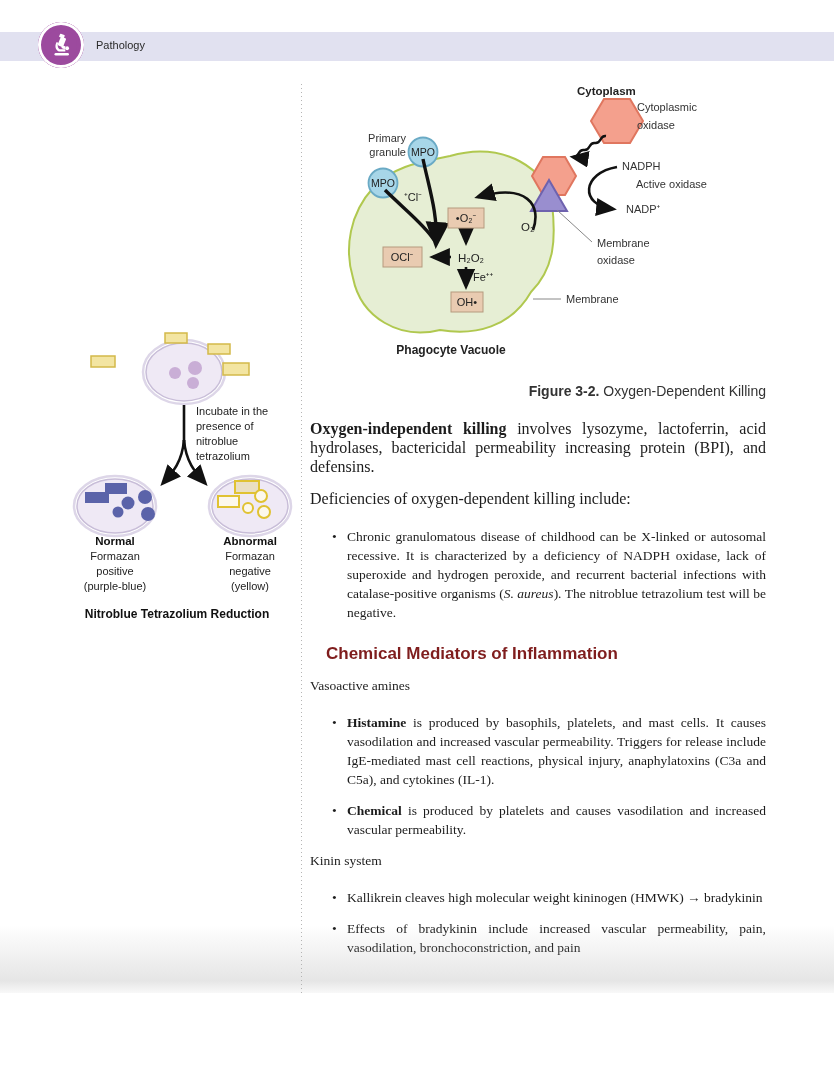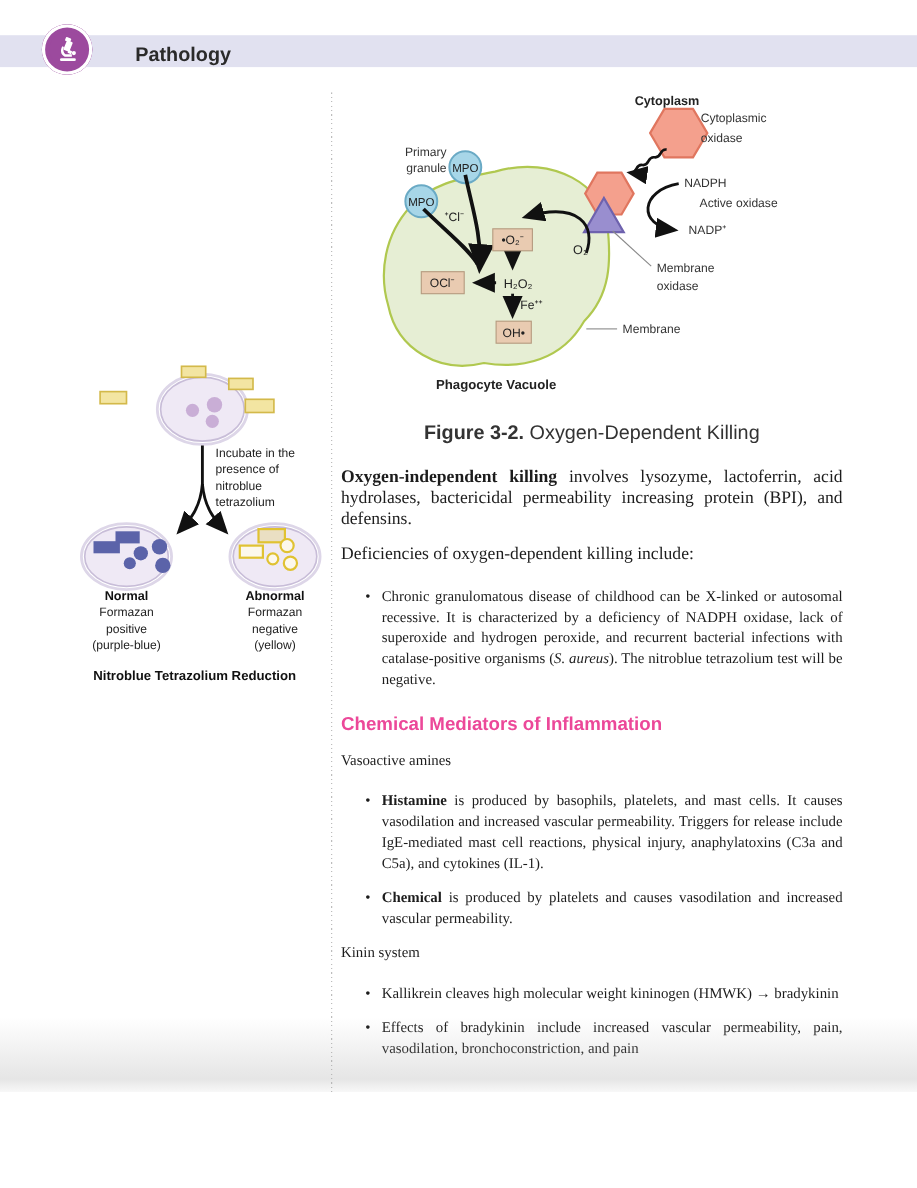--- a/index.html
+++ b/index.html
@@ -4,42 +4,42 @@
 <style>
   html,body{margin:0;padding:0;background:#fff;}
   #page{position:relative;width:834px;height:1080px;background:#ffffff;overflow:hidden;
         font-family:"Liberation Sans",sans-serif;}
 
   
   .band{position:absolute;left:0;top:32px;width:834px;height:29px;background:#e1e1f0;}
   .chapter-icon{position:absolute;left:38px;top:22px;width:46px;height:46px;border-radius:50%;
         background:#9c4a9e;box-shadow:inset 0 0 0 3px #fff, inset 0 0 0 7px #9c4a9e;
         display:flex;align-items:center;justify-content:center;}
-  .chapter-title{position:absolute;left:123px;top:39px;font-size:18px;font-weight:bold;color:#2a2a2a;}
+  .chapter-title{position:absolute;left:96px;top:39px;font-size:11px;font-weight:normal;color:#2a2a2a;}
 
   
   .dotline{position:absolute;left:301px;top:84px;width:1px;height:909px;
         background:repeating-linear-gradient(to bottom,#b5b5b5 0 1px,transparent 1px 4px);}
 
   
   .fig-right{position:absolute;left:305px;top:78px;}
   .fig-left{position:absolute;left:52px;top:328px;}
   svg text{font-family:"Liberation Sans",sans-serif;}
 
   
   .col{position:absolute;left:310px;top:383px;width:456px;color:#1c1c1c;}
-  .caption{font-size:18px;color:#333;text-align:center;margin:0 0 20px;}
+  .caption{font-size:14px;color:#333;text-align:right;margin:0 0 20px;}
   .caption .cap-label{font-weight:bold;}
   .col p{font-family:Liberation Serif, serif;font-size:16px;line-height:19px;
          text-align:justify;margin:0 0 13px;}
   .col ul{list-style:none;margin:19px 0 10px;padding:0;}
   .col li{position:relative;font-family:"Liberation Serif",serif;font-size:13.5px;line-height:19px;
          text-align:justify;padding-left:37px;margin-bottom:12px;}
   .col li::before{content:"\2022";position:absolute;left:22px;}
-  .col h2{font-size:17px;font-weight:bold;color:#ec4899;margin:22px 0 8px;
+  .col h2{font-size:17px;font-weight:bold;color:#7f1d1d;margin:22px 16px 8px;
          font-family:"Liberation Sans",sans-serif;}
   .col h3{font-family:"Liberation Serif",serif;font-size:13.5px;font-weight:normal;margin:14px 0 10px;}
   .b{font-weight:bold;}
   .i{font-style:italic;}
 
   
   .page-shadow{position:absolute;left:0;top:925px;width:834px;height:68px;
         background:linear-gradient(180deg,rgba(170,170,170,0) 0%,rgba(170,170,170,0.30) 82%,rgba(170,170,170,0.08) 100%);
         pointer-events:none;}
   .footer{position:absolute;left:0;top:993px;width:834px;height:87px;background:#fff;}

